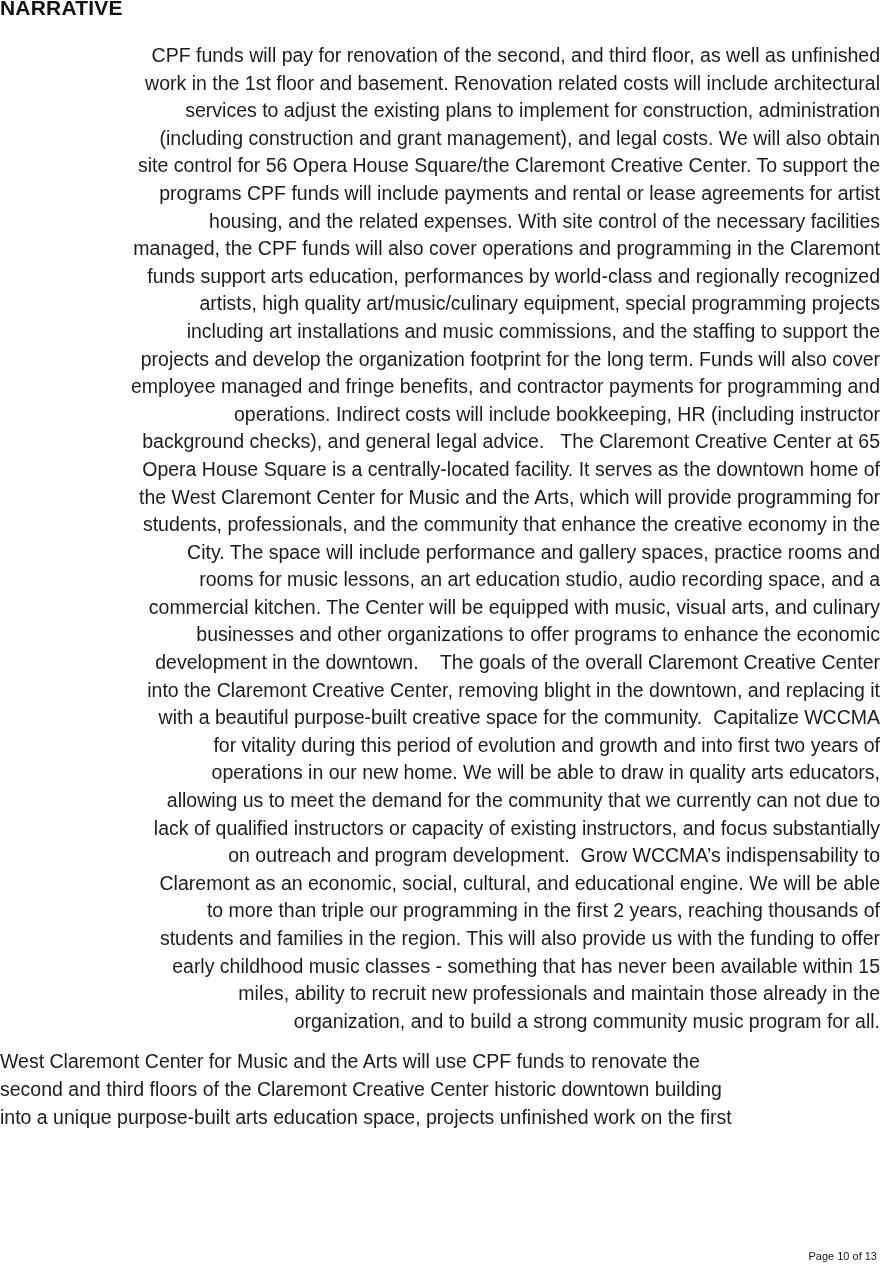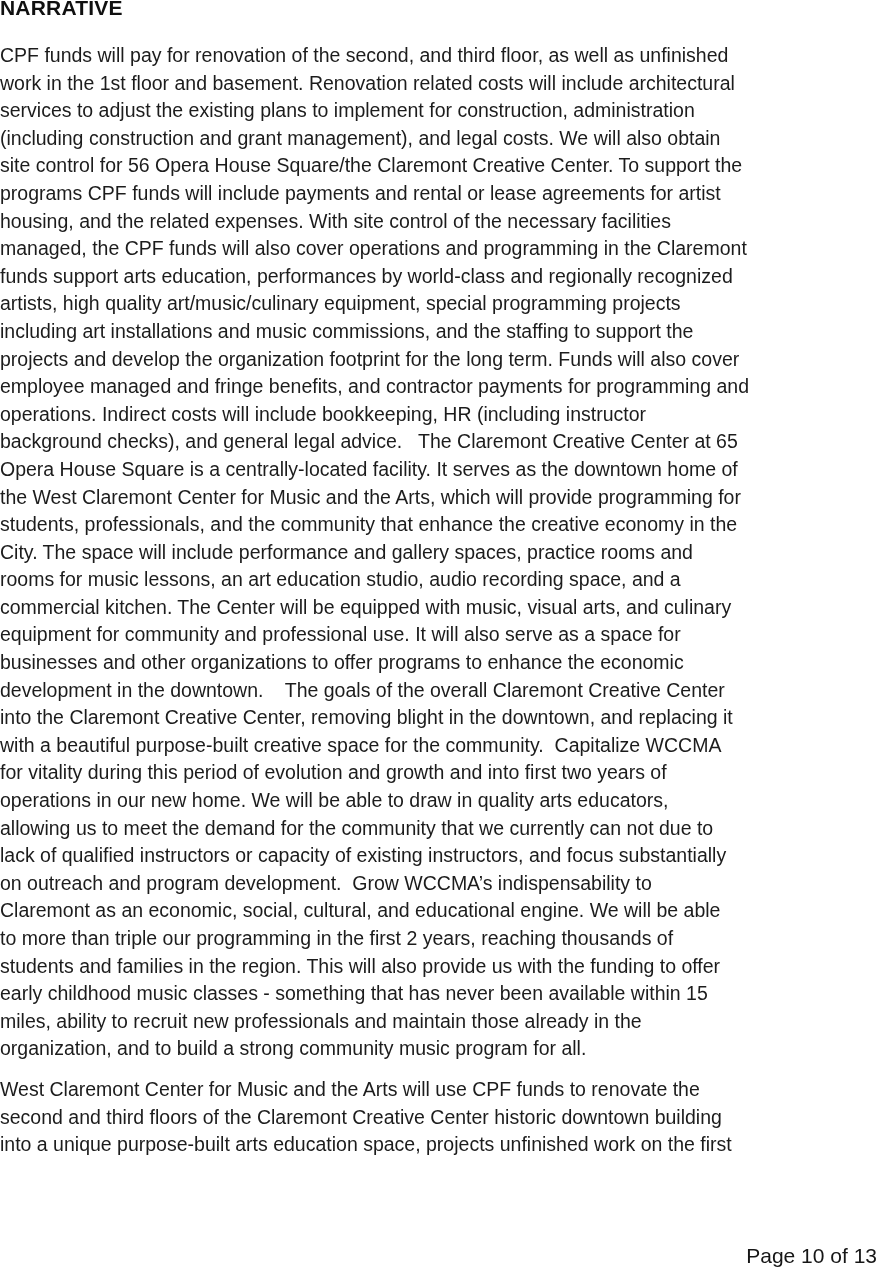--- a/index.html
+++ b/index.html
@@ -24,36 +24,37 @@
     font-weight: 700;
     color: #101010;
     margin: -3px 0 0 0;
     letter-spacing: 0.2px;
   }
   .paragraph {
     margin: 0;
   }
   .paragraph.first {
     margin-top: 23px;
+    text-align: right;
   }
   .paragraph + .paragraph {
     margin-top: 13px;
   }
   .text-line {
     font-size: 19.5px;
     line-height: 27.6px;
     white-space: pre;
     color: #1c1c1c;
     font-weight: 400;
   }
   .page-footer {
     position: absolute;
     top: 1249px;
     right: 3px;
-    font-size: 21px;
+    font-size: 11px;
     line-height: 20px;
     color: #161616;
     font-weight: 400;
   }
 </style>
 </head>
 <body>
 
 <div class="doc-page">
   <h1 class="heading">NARRATIVE</h1>
@@ -74,21 +75,20 @@
         <div class="text-line">projects and develop the organization footprint for the long term. Funds will also cover</div>
         <div class="text-line">employee managed and fringe benefits, and contractor payments for programming and</div>
         <div class="text-line">operations. Indirect costs will include bookkeeping, HR (including instructor</div>
         <div class="text-line">background checks), and general legal advice.   The Claremont Creative Center at 65</div>
         <div class="text-line">Opera House Square is a centrally-located facility. It serves as the downtown home of</div>
         <div class="text-line">the West Claremont Center for Music and the Arts, which will provide programming for</div>
         <div class="text-line">students, professionals, and the community that enhance the creative economy in the</div>
         <div class="text-line">City. The space will include performance and gallery spaces, practice rooms and</div>
         <div class="text-line">rooms for music lessons, an art education studio, audio recording space, and a</div>
         <div class="text-line">commercial kitchen. The Center will be equipped with music, visual arts, and culinary</div>
-        <div class="text-line">equipment for community and professional use. It will also serve as a space for</div>
         <div class="text-line">businesses and other organizations to offer programs to enhance the economic</div>
         <div class="text-line">development in the downtown.    The goals of the overall Claremont Creative Center</div>
         <div class="text-line">into the Claremont Creative Center, removing blight in the downtown, and replacing it</div>
         <div class="text-line">with a beautiful purpose-built creative space for the community.  Capitalize WCCMA</div>
         <div class="text-line">for vitality during this period of evolution and growth and into first two years of</div>
         <div class="text-line">operations in our new home. We will be able to draw in quality arts educators,</div>
         <div class="text-line">allowing us to meet the demand for the community that we currently can not due to</div>
         <div class="text-line">lack of qualified instructors or capacity of existing instructors, and focus substantially</div>
         <div class="text-line">on outreach and program development.  Grow WCCMA’s indispensability to</div>
         <div class="text-line">Claremont as an economic, social, cultural, and educational engine. We will be able</div>

